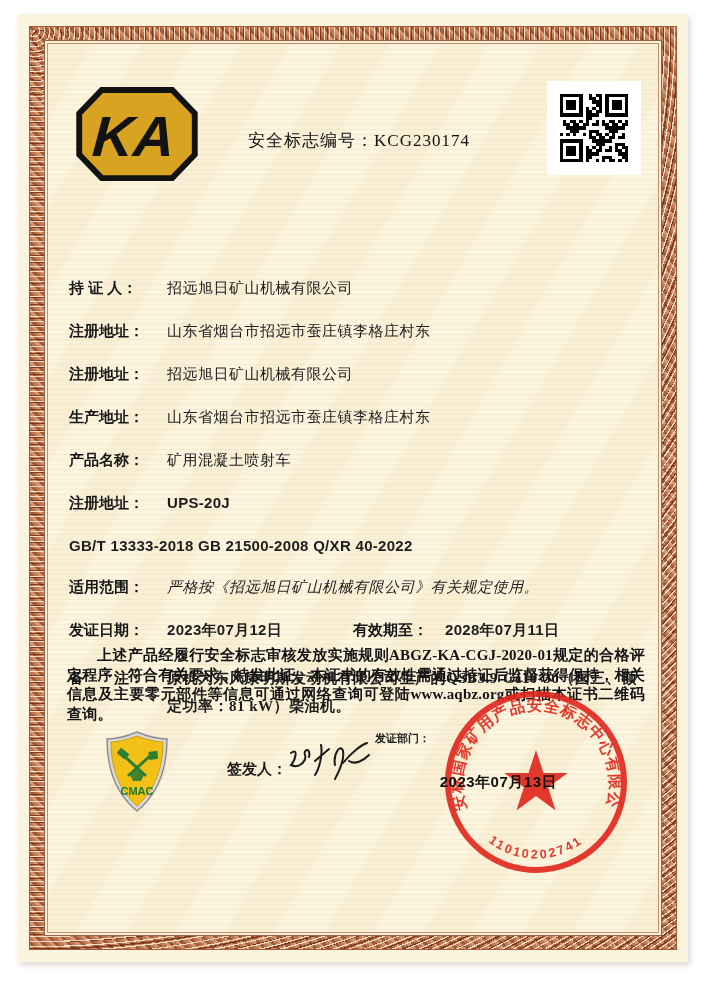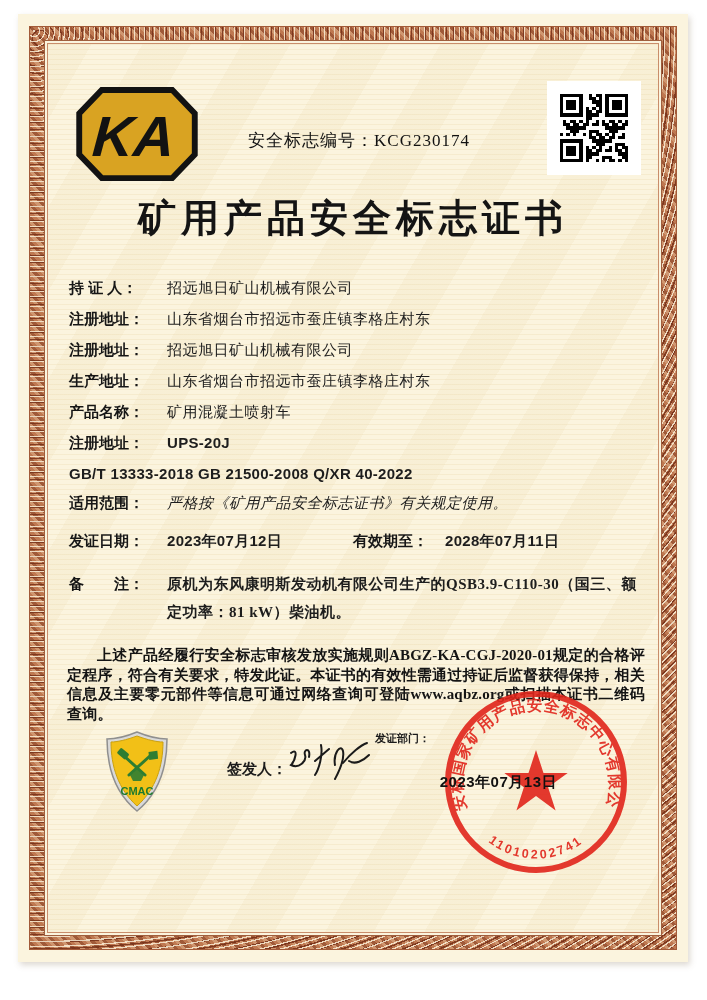--- a/index.html
+++ b/index.html
@@ -40,21 +40,21 @@
   }
   .qr{position:absolute;right:20px;top:40px;width:94px;height:94px;background:#fff;}
   
   .title{
     position:absolute;left:0;right:0;top:152px;text-align:center;
     font-family:"Liberation Serif","DejaVu Serif",serif;
     font-size:38px;font-weight:900;letter-spacing:5px;color:#141414;
   }
   
   .fields{position:absolute;left:24px;top:238px;right:14px;font-size:15px;}
-  .row{display:flex;margin-bottom:12px;align-items:baseline;}
+  .row{display:flex;margin-bottom:24px;align-items:baseline;}
   .lbl{
     font-weight:bold;flex:0 0 auto;min-width:98px;
     font-family:"Liberation Sans","DejaVu Sans",sans-serif;color:#161616;
   }
   .lbl.wide{min-width:0;margin-right:14px;}
   .val{
     font-family:"Liberation Serif","DejaVu Serif",serif;color:#1d1d1d;letter-spacing:.5px;
   }
   .val.code{font-family:"Liberation Sans","DejaVu Sans",sans-serif;font-weight:bold;letter-spacing:.3px;}
   .row.gap{margin-top:19px;}
@@ -241,21 +241,20 @@
         <rect x="5" y="5" width="5" height="5" fill="#fff"></rect>
         <rect x="6" y="6" width="3" height="3" fill="#000"></rect>
         <rect x="18" y="4" width="7" height="7" fill="#000"></rect>
         <rect x="19" y="5" width="5" height="5" fill="#fff"></rect>
         <rect x="20" y="6" width="3" height="3" fill="#000"></rect>
         <rect x="4" y="18" width="7" height="7" fill="#000"></rect>
         <rect x="5" y="19" width="5" height="5" fill="#fff"></rect>
         <rect x="6" y="20" width="3" height="3" fill="#000"></rect>
       </svg>
 
-    <div class="title">矿用产品安全标志证书</div>
 
     <div class="fields">
       <div class="row">
           <span class="lbl">持 证 人：</span>
           <span class="val">招远旭日矿山机械有限公司</span>
         </div>
       <div class="row">
           <span class="lbl">注册地址：</span>
           <span class="val">山东省烟台市招远市蚕庄镇李格庄村东</span>
         </div>
@@ -273,21 +272,21 @@
         </div>
       <div class="row">
           <span class="lbl">注册地址：</span>
           <span class="val code">UPS-20J</span>
         </div>
       <div class="row">
           <span class="val code">GB/T 13333-2018 GB 21500-2008 Q/XR 40-2022</span>
         </div>
       <div class="row">
           <span class="lbl">适用范围：</span>
-          <span class="val" style="font-style:italic;">严格按《矿用产品安全标志证书》有关规定使用。</span>
+          <span class="val" style="font-style:italic;">严格按《招远旭日矿山机械有限公司》有关规定使用。</span>
         </div>
 
       <div class="row gap dates">
         <span class="lbl">发证日期：</span>
         <span class="val code">2023年07月12日</span>
         <span class="lbl lbl2">有效期至：</span>
         <span class="val code">2028年07月11日</span>
       </div>
 
       <div class="row gap remark">

